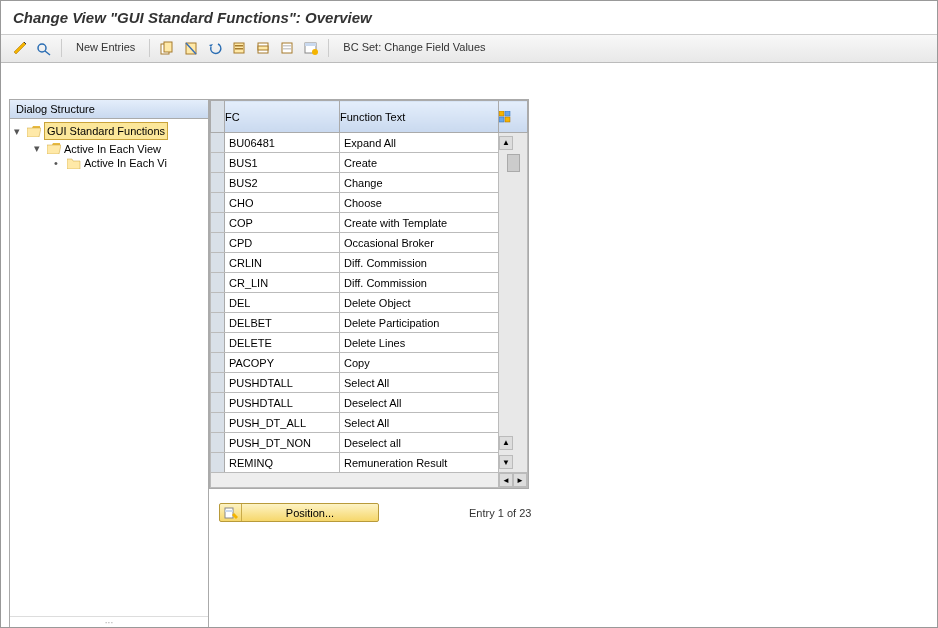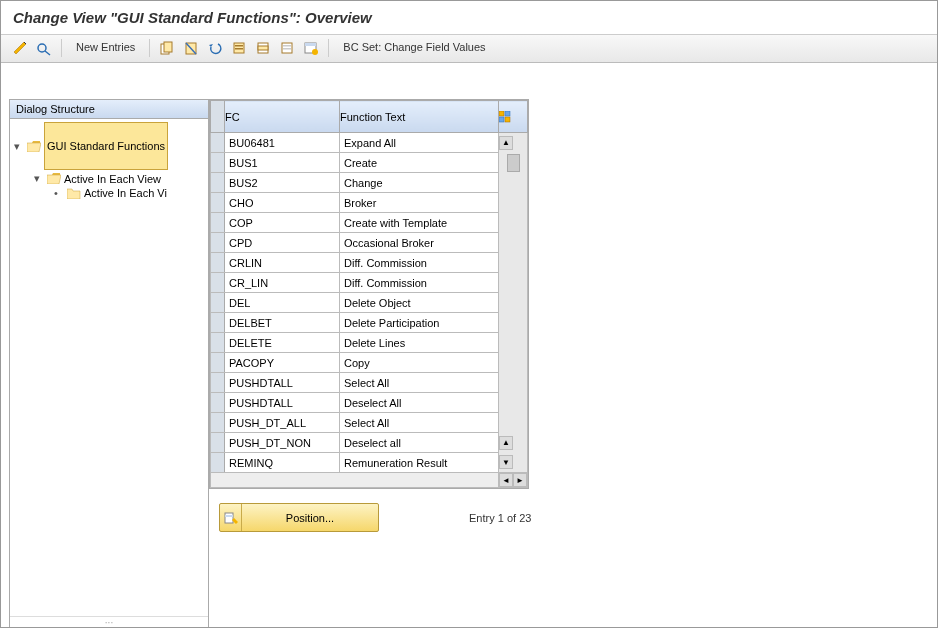--- a/index.html
+++ b/index.html
@@ -74,21 +74,21 @@
       cursor: pointer;
     }
     .tree-node.level1 { padding-left: 4px; }
     .tree-node.level2 { padding-left: 24px; }
     .tree-node.level3 { padding-left: 44px; }
     .tree-node .exp { width: 10px; color: #555; }
     .tree-node .folder { width: 14px; height: 11px; margin: 0 3px; }
     .tree-node.selected span.label {
       background: #fce79a;
       border: 1px solid #c9a33b;
-      padding: 17px 2px;
+      padding: 2px 2px;
     }
     .tree-scroll {
       height: 16px;
       background: #eee;
       border-top: 1px solid #ccc;
       display: flex;
       align-items: center;
       justify-content: flex-end;
       gap: 0;
     }
@@ -169,21 +169,21 @@
       align-items: center;
       gap: 90px;
       padding: 14px 0 0 10px;
     }
     .position-btn {
       display: inline-flex;
       align-items: center;
       background: linear-gradient(#fdf3c4, #f6d76b);
       border: 1px solid #b89a3a;
       border-radius: 2px;
-      height: 29px;
+      height: 19px;
       width: 160px;
       cursor: pointer;
     }
     .position-btn .icon-slot {
       width: 22px; height: 100%;
       border-right: 1px solid #c9ab4a;
       display: flex; align-items: center; justify-content: center;
     }
     .position-btn .lbl {
       flex: 1; text-align: center;
@@ -338,21 +338,21 @@
             </tr>
             <tr>
               <td class="sel"></td>
               <td>BUS2</td>
               <td>Change</td>
               <td class="vscroll-col" style="background:#e8e8e8;border-left:1px solid #bbb;border-top:none;border-bottom:none"></td>
             </tr>
             <tr>
               <td class="sel"></td>
               <td>CHO</td>
-              <td>Broker</td>
+              <td>Choose</td>
               <td class="vscroll-col" style="background:#e8e8e8;border-left:1px solid #bbb;border-top:none;border-bottom:none"></td>
             </tr>
             <tr>
               <td class="sel"></td>
               <td>COP</td>
               <td>Create with Template</td>
               <td class="vscroll-col" style="background:#e8e8e8;border-left:1px solid #bbb;border-top:none;border-bottom:none"></td>
             </tr>
             <tr>
               <td class="sel"></td>

